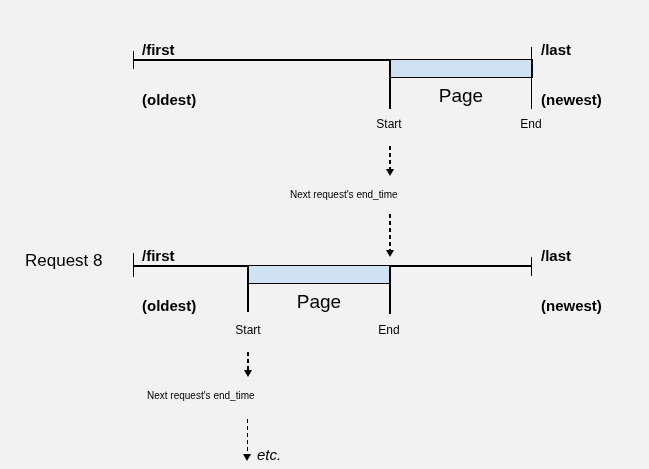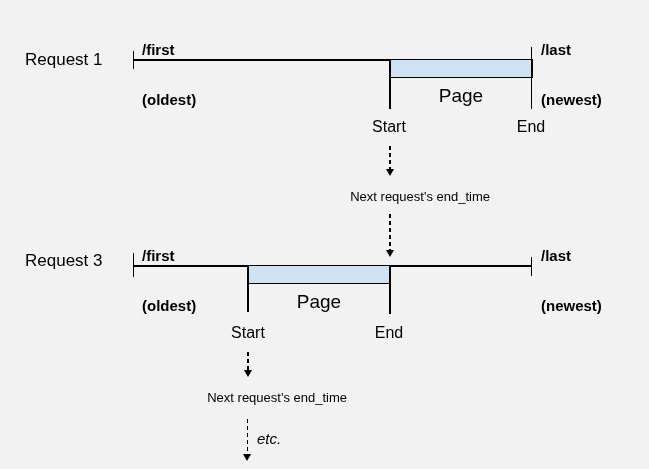--- a/index.html
+++ b/index.html
@@ -14,30 +14,29 @@
     background:repeating-linear-gradient(to bottom,var(--line,#000) 0 4px,transparent 4px 7px);}
   .ahead{position:absolute;width:0;height:0;
     border-left:4px solid transparent;border-right:4px solid transparent;
     border-top:7px solid var(--line,#000);}
   .pagebox{position:absolute;background:var(--page-fill,#cfe2f3);
     border:1px solid var(--line,#000);box-sizing:border-box;}
   .txt{position:absolute;white-space:pre;line-height:1.25;}
   .req{font-size:17px;}
   .axis{font-size:15px;line-height:16.5px;font-weight:bold;}
   .pagelbl{font-size:19px;text-align:center;}
-  .se{font-size:16px;text-align:center;}
-  .conn{font-size:13px;text-align:right;}
-  .etc{font-size:15px;font-style:italic;}
+  .se{font-size:12px;text-align:center;}
+  .conn{font-size:10px;text-align:left;}
+  .etc{font-size:15px;font-style:italic;margin-top:16px;}
 </style>
 </head>
 <body>
 
 <div class="canvas">
 
-  <div class="txt req" style="left:25px;top:49px;">Request 1</div>
 
   <div class="txt axis" style="left:142px;top:9px;">
     <div>/first</div>
     <div>(oldest)</div>
   </div>
   <div class="txt axis" style="left:541px;top:9px;">
     <div>/last</div>
     <div>(newest)</div>
   </div>
 
@@ -51,21 +50,21 @@
   <div class="txt pagelbl" style="left:390px;top:84px;width:142px;">Page</div>
   <div class="txt se" style="left:359px;top:117px;width:60px;">Start</div>
   <div class="txt se" style="left:501px;top:117px;width:60px;">End</div>
 
   <div class="vdash" style="left:389.3px;top:146px;height:25px;"></div>
   <div class="ahead" style="left:385.5px;top:169px;"></div>
   <div class="txt conn" style="left:290px;top:189px;width:200px;">Next request's end_time</div>
   <div class="vdash" style="left:389.3px;top:214px;height:37px;"></div>
   <div class="ahead" style="left:385.5px;top:250px;"></div>
 
-  <div class="txt req" style="left:25px;top:250px;">Request 3</div>
+  <div class="txt req" style="left:25px;top:250px;">Request 8</div>
 
   <div class="txt axis" style="left:142px;top:215px;">
     <div>/first</div>
     <div>(oldest)</div>
   </div>
   <div class="txt axis" style="left:541px;top:215px;">
     <div>/last</div>
     <div>(newest)</div>
   </div>
 

